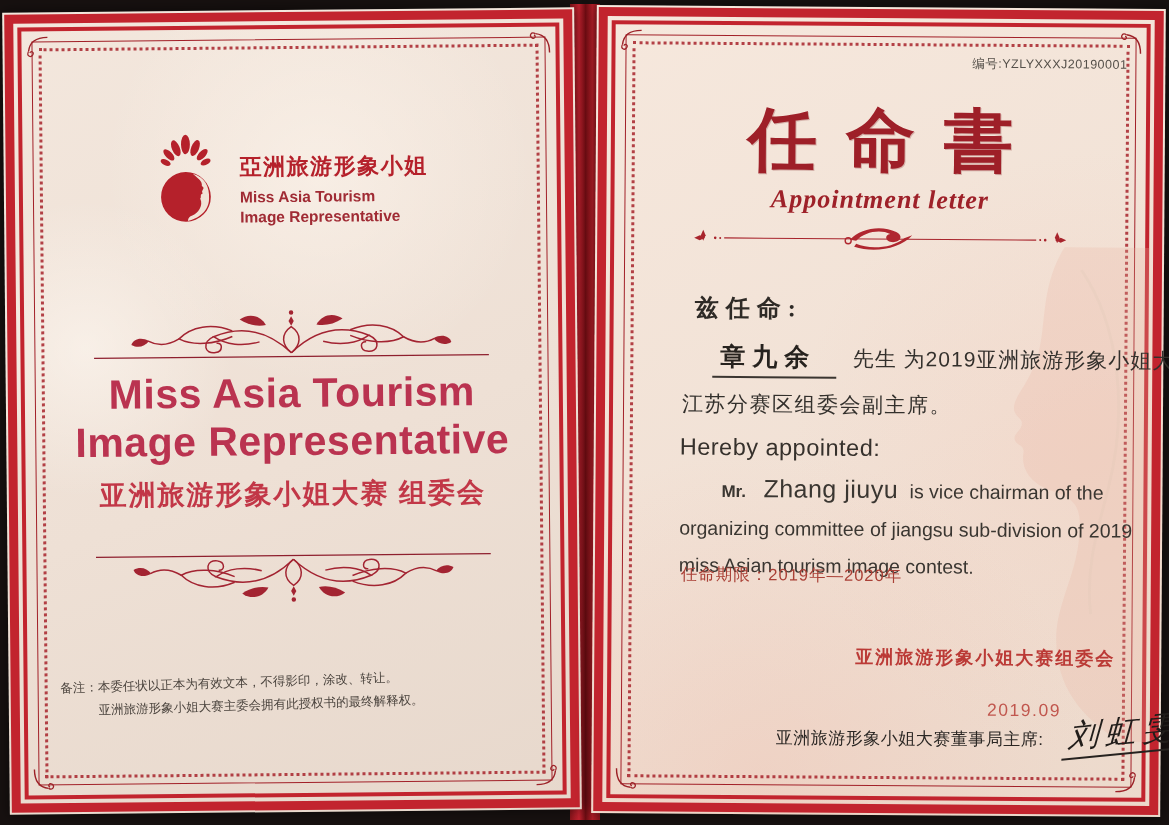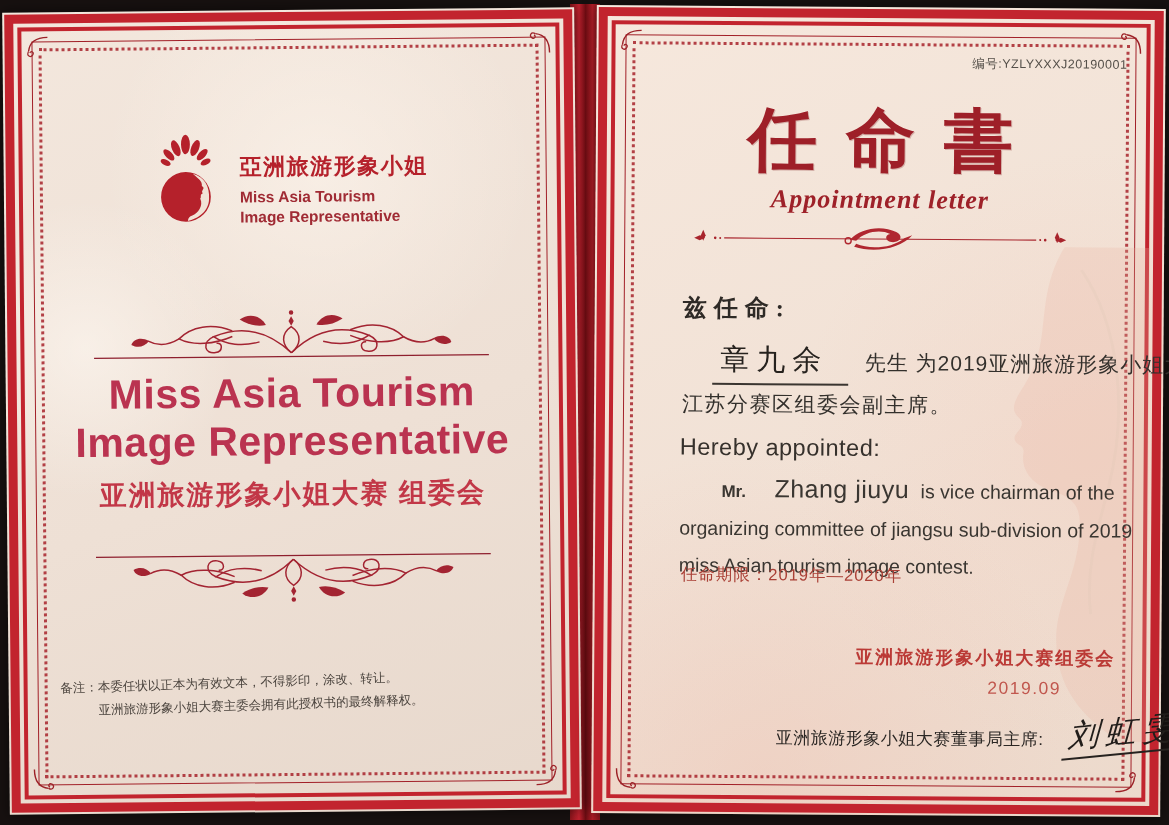--- a/index.html
+++ b/index.html
@@ -83,42 +83,42 @@
   .r-title{position:absolute;top:88px;left:0;width:100%;text-align:center;
            font-family:"Liberation Serif","DejaVu Serif",serif;
            font-size:69px;font-weight:700;color:#9e1f28;
            letter-spacing:.42em;text-indent:.42em;
            text-shadow:1px 1px 0 rgba(120,20,25,.25);}
   .r-title-en{position:absolute;top:178px;left:0;width:100%;text-align:center;
               font-family:"Liberation Serif","DejaVu Serif",serif;
               font-style:italic;font-weight:700;font-size:26px;color:#9e2129;letter-spacing:1px;}
   .divider{position:absolute;top:218px;left:50%;transform:translateX(-50%);width:380px;height:28px;}
 
-  .appoint-label{position:absolute;top:286px;left:88px;font-size:24px;font-weight:700;
+  .appoint-label{position:absolute;top:286px;left:100px;font-size:24px;font-weight:700;
                  letter-spacing:7px;color:#2e2a26;
                  font-family:"Liberation Serif","DejaVu Serif",serif;text-align:right;}
   .appoint-line1{position:absolute;top:334px;left:88px;white-space:nowrap;}
-  .appointee{display:inline-block;margin-left:30px;font-size:29px;font-weight:400;
+  .appointee{display:inline-block;margin-left:30px;font-size:25px;font-weight:700;
              letter-spacing:7px;color:#26221e;border-bottom:2px solid #3a3530;
              padding:0 20px 3px 8px;
              font-family:"Liberation Serif","DejaVu Serif",serif;}
   .line1-rest{font-size:21px;color:#33302c;margin-left:12px;letter-spacing:1px;}
   .appoint-line2{position:absolute;top:384px;left:88px;font-size:21px;color:#33302c;letter-spacing:1.5px;}
 
   .hereby{position:absolute;top:428px;left:86px;font-size:23.5px;color:#36312c;letter-spacing:.5px;}
   .en-para{position:absolute;top:464px;left:86px;width:466px;font-size:19.5px;
            line-height:37px;color:#3a3631;text-indent:42px;margin:0;}
   .en-mr{font-size:17px;font-weight:bold;}
-  .en-name{font-size:25px;letter-spacing:.5px;margin:0 6px 0 23px;}
+  .en-name{font-size:25px;letter-spacing:.5px;margin:0 6px 0 12px;}
 
   .term{position:absolute;top:558px;left:88px;font-size:16.5px;color:#aa4036;letter-spacing:1px;}
 
   .org{position:absolute;top:638px;right:46px;font-size:18px;color:#bb3a36;
        letter-spacing:2px;font-weight:600;}
-  .r-date{position:absolute;top:670px;right:100px;font-size:17.5px;color:#c1574e;letter-spacing:1.5px;}
+  .r-date{position:absolute;top:692px;right:100px;font-size:17.5px;color:#c1574e;letter-spacing:1.5px;}
 
   .sig-row{position:absolute;top:706px;left:184px;white-space:nowrap;}
   .sig-label{font-size:17px;color:#2b2724;letter-spacing:.5px;}
   .sig-name{display:inline-block;font-size:31px;color:#211d1a;margin-left:14px;
             letter-spacing:6px;font-family:"DejaVu Serif","Liberation Serif",serif;
             font-style:italic;transform:rotate(-6deg) skewX(-8deg) translateY(-5px);
             border-bottom:2px solid #26221f;padding:0 24px 0 6px;}
 
   .watermark{position:absolute;right:14px;top:226px;width:190px;height:520px;opacity:.5;}
 </style>

